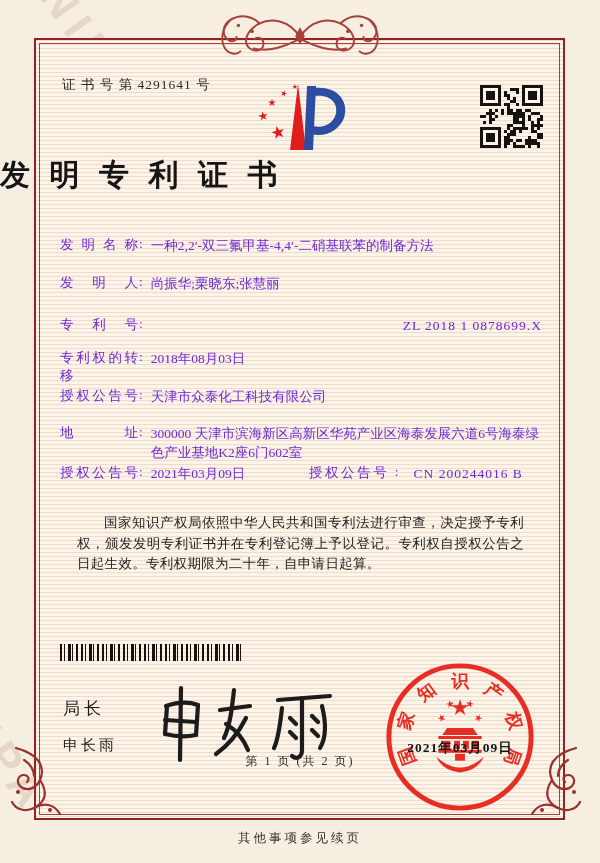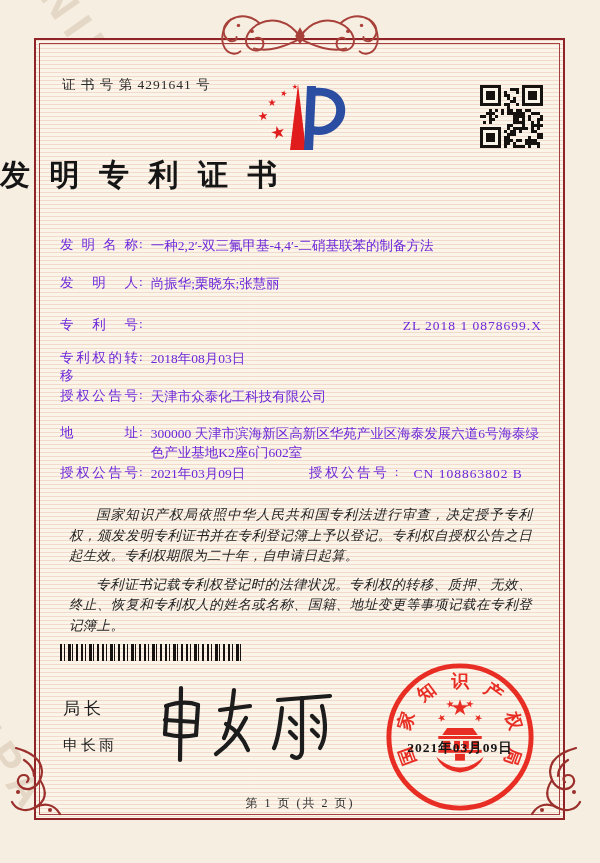--- a/index.html
+++ b/index.html
@@ -71,21 +71,21 @@
   .fcolon{flex:0 0 auto;margin:0 8px 0 1px;}
   .fvalue{flex:1 1 auto;line-height:19px;}
   .fvalue.num{letter-spacing:1px;text-align:right;}
   .pair2{display:flex;margin-left:28px;gap:7px;}
 
   .paras{
     position:absolute;left:61px;top:497px;width:479px;z-index:2;
     font-size:13.5px;line-height:20.5px;letter-spacing:0.3px;
     color:#222;text-align:justify;
   }
-  .paras p{margin:8px;text-indent:2em;font-style:italic;}
+  .paras p{margin:16px;text-indent:2em;}
 
   .barcode{
     left:60px;top:644px;width:183px;height:17px;
     background:repeating-linear-gradient(90deg,
       #15120f 0 2px, rgba(0,0,0,0) 2px 4px,
       #15120f 4px 5px, rgba(0,0,0,0) 5px 8px,
       #15120f 8px 11px, rgba(0,0,0,0) 11px 12px,
       #15120f 12px 13px, rgba(0,0,0,0) 13px 16px,
       #15120f 16px 18px, rgba(0,0,0,0) 18px 21px);
   }
@@ -93,21 +93,21 @@
   .signer-title{left:63px;top:697px;font-size:17px;letter-spacing:4px;color:#1d1d1d;}
   .signer-name{left:63px;top:736px;font-size:15px;letter-spacing:3px;color:#1d1d1d;}
   .signature{left:150px;top:678px;width:200px;height:92px;z-index:3;}
 
   .seal{left:381px;top:658px;width:158px;height:158px;z-index:6;opacity:0.95;}
   .seal-date{
     left:366px;top:739px;width:188px;text-align:center;z-index:7;
     font-size:13.5px;font-weight:bold;color:#161616;letter-spacing:1px;
   }
 
-  .page-info{left:0;top:795px;width:600px;text-align:center;font-size:12px;letter-spacing:2px;color:#2a2a2a;z-index:3;}
+  .page-info{left:0;top:753px;width:600px;text-align:center;font-size:12px;letter-spacing:2px;color:#2a2a2a;z-index:3;}
   .foot-note{left:0;top:830px;width:600px;text-align:center;font-size:12.5px;letter-spacing:3px;color:#333;z-index:2;position:absolute;}
 
   .ornament-top{left:203px;top:10px;width:194px;height:50px;z-index:3;}
   .corner{width:80px;height:80px;z-index:3;}
   .corner-bl{left:6px;top:740px;}
   .corner-br{left:506px;top:740px;}
 </style>
 </head>
 <body>
 
@@ -341,27 +341,26 @@
       <span class="fcolon">:</span>
     <span class="fvalue">300000 天津市滨海新区高新区华苑产业区海泰发展六道6号海泰绿色产业基地K2座6门602室</span>
   </div>
   <div class="frow" style="top:464px">
     <span class="flabel">授权公告号</span>
       <span class="fcolon">:</span>
     <span class="fvalue" style="flex:0 0 130px">2021年03月09日</span>
     <span class="pair2">
       <span class="flabel">授权公告号</span>
         <span class="fcolon">:</span>
-      <span class="fvalue num">CN 108863802 B</span>
+      <span class="fvalue num">CN 200244016 B</span>
     </span>
   </div>
 
   <div class="paras">
     <p>国家知识产权局依照中华人民共和国专利法进行审查，决定授予专利权，颁发发明专利证书并在专利登记簿上予以登记。专利权自授权公告之日起生效。专利权期限为二十年，自申请日起算。</p>
-    <p>专利证书记载专利权登记时的法律状况。专利权的转移、质押、无效、终止、恢复和专利权人的姓名或名称、国籍、地址变更等事项记载在专利登记簿上。</p>
   </div>
 
   <div class="abs barcode"></div>
 
   <div class="abs signer-title">局长</div>
   <div class="abs signer-name">申长雨</div>
 
   <svg class="abs signature" viewBox="0 0 200 92">
     <g fill="none" stroke="#1c1c1c" stroke-width="4.2" stroke-linecap="round" stroke-linejoin="round">
       <path d="M16,28 C28,24 40,24 48,27"></path>
@@ -409,14 +408,15 @@
         <text transform="translate(45.96196027294115 34.27897801296253) rotate(-36.666666666666686)" text-anchor="middle" dominant-baseline="central" font-size="18" fill="#e8241a">知</text>
         <text transform="translate(79.99999999999999 23) rotate(0)" text-anchor="middle" dominant-baseline="central" font-size="18" fill="#e8241a">识</text>
         <text transform="translate(114.03803972705876 34.27897801296246) rotate(36.66666666666663)" text-anchor="middle" dominant-baseline="central" font-size="18" fill="#e8241a">产</text>
         <text transform="translate(134.60540220198286 63.652215735467834) rotate(73.33333333333331)" text-anchor="middle" dominant-baseline="central" font-size="18" fill="#e8241a">权</text>
         <text transform="translate(133.56247938479677 99.49514816956312) rotate(110)" text-anchor="middle" dominant-baseline="central" font-size="18" fill="#e8241a">局</text>
       </g>
   </svg>
   <div class="abs seal-date">2021年03月09日</div>
 
   <div class="abs page-info">第 1 页 (共 2 页)</div>
+  <div class="foot-note">其他事项参见续页</div>
 
 </div>
 
 </body></html>

